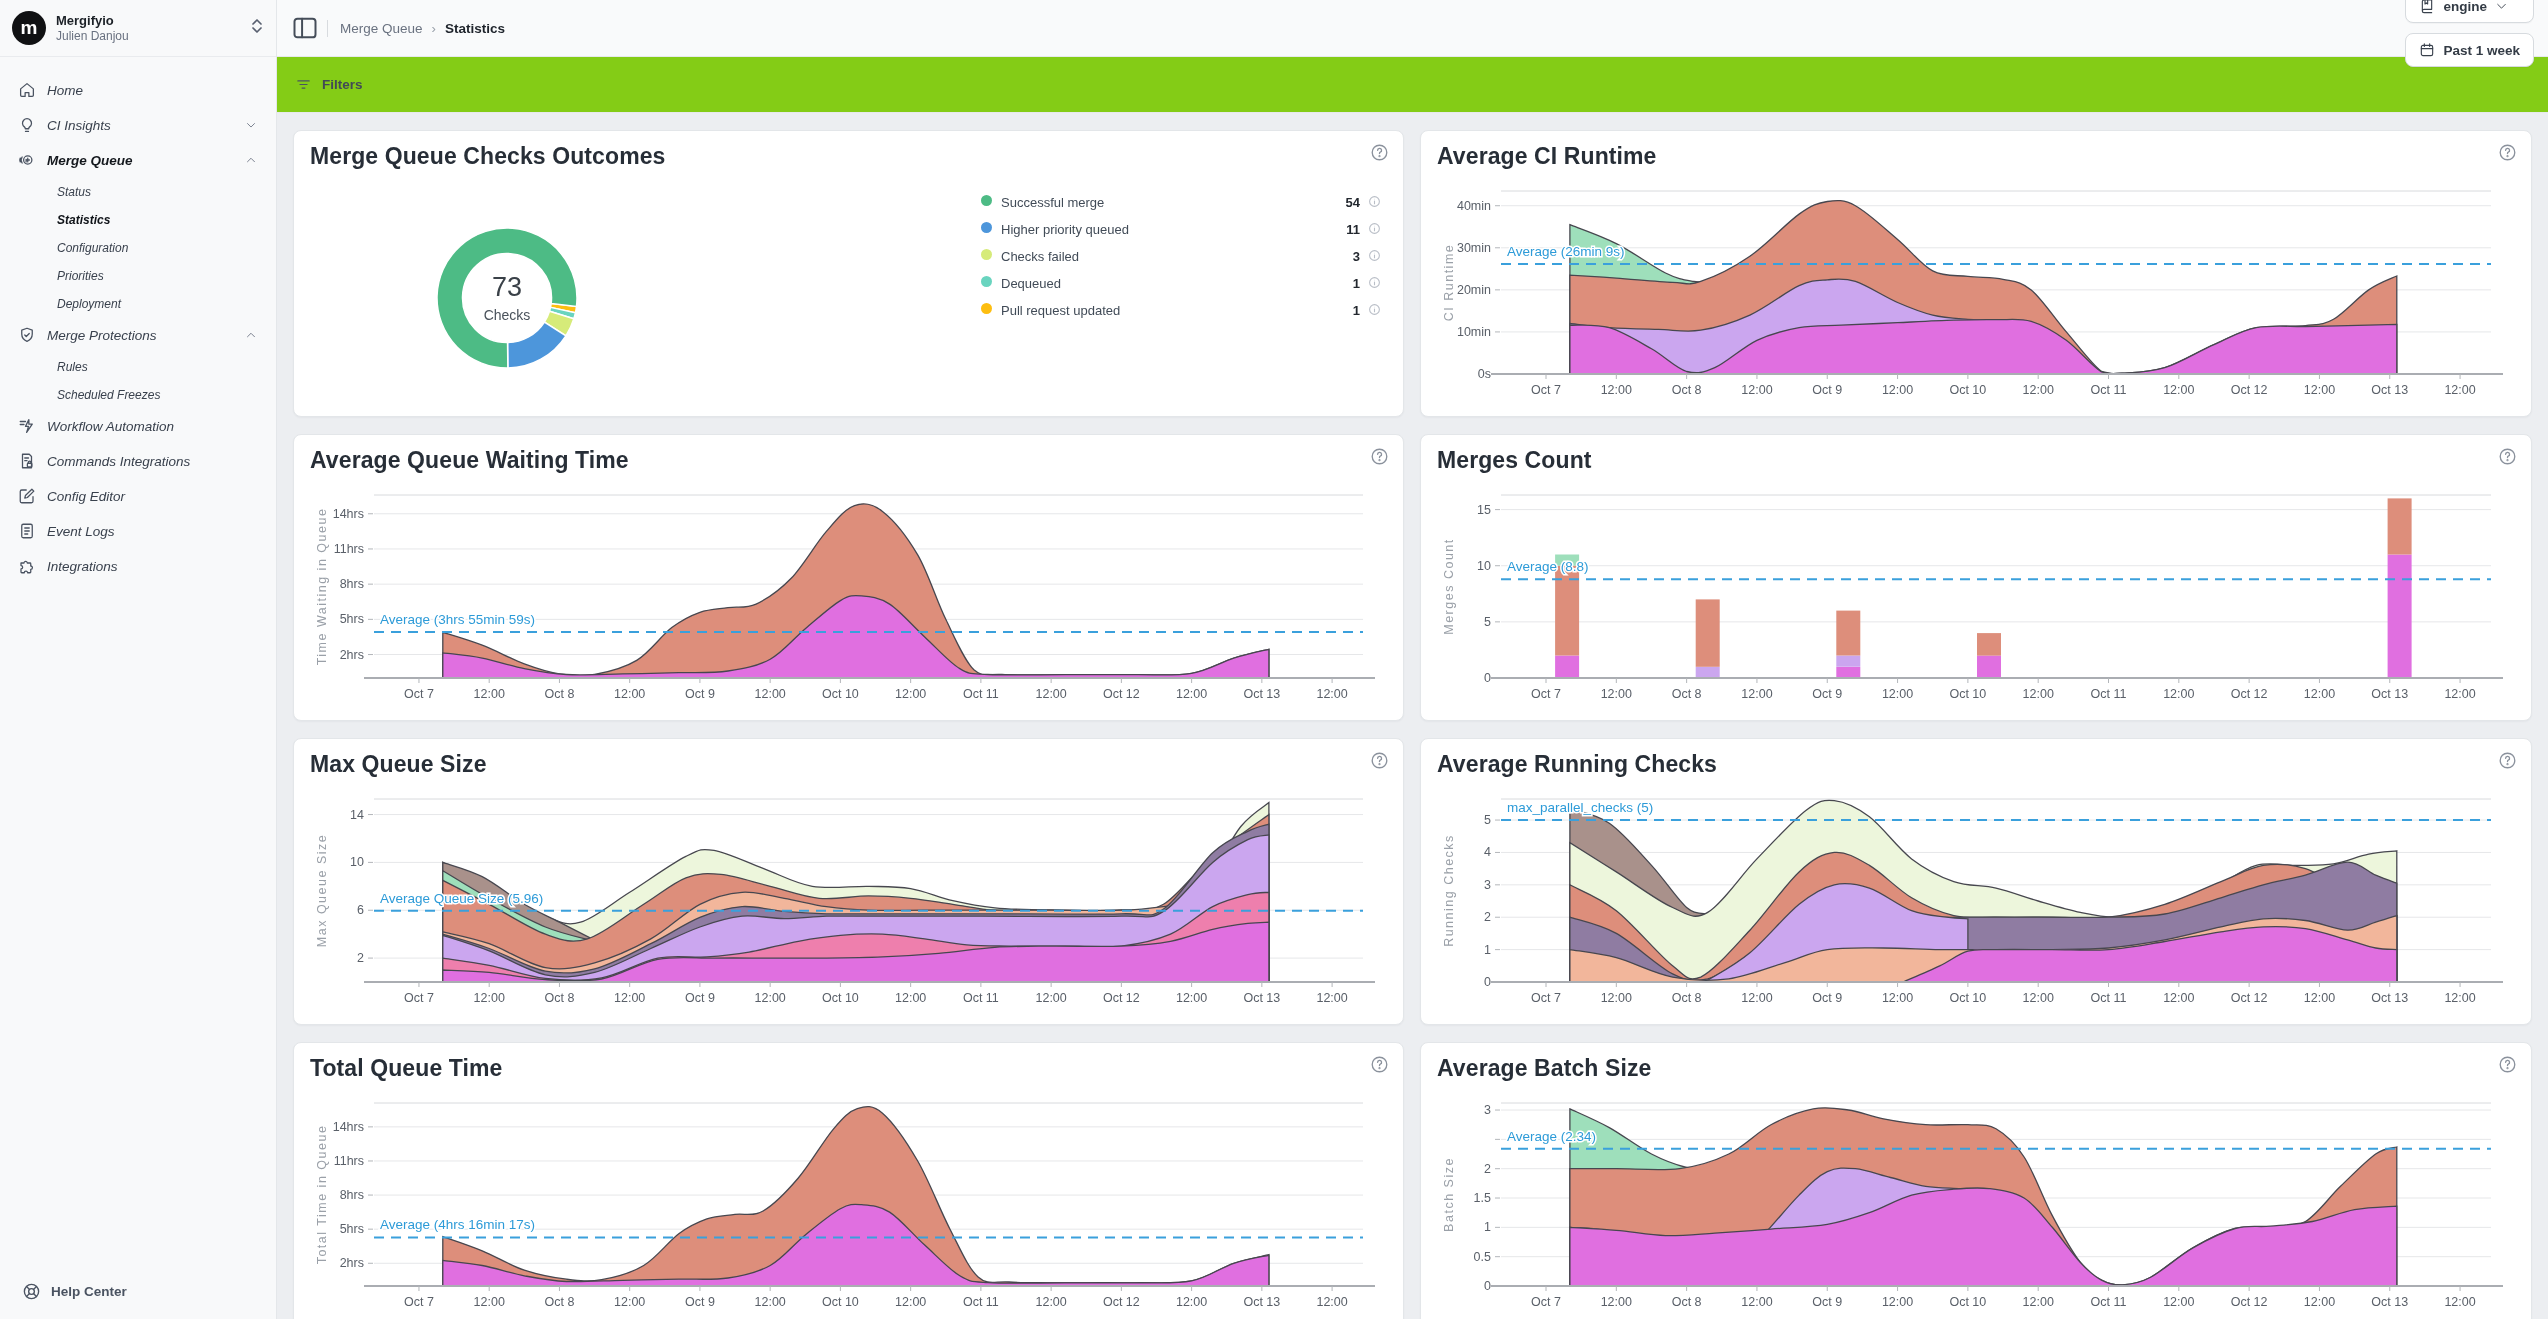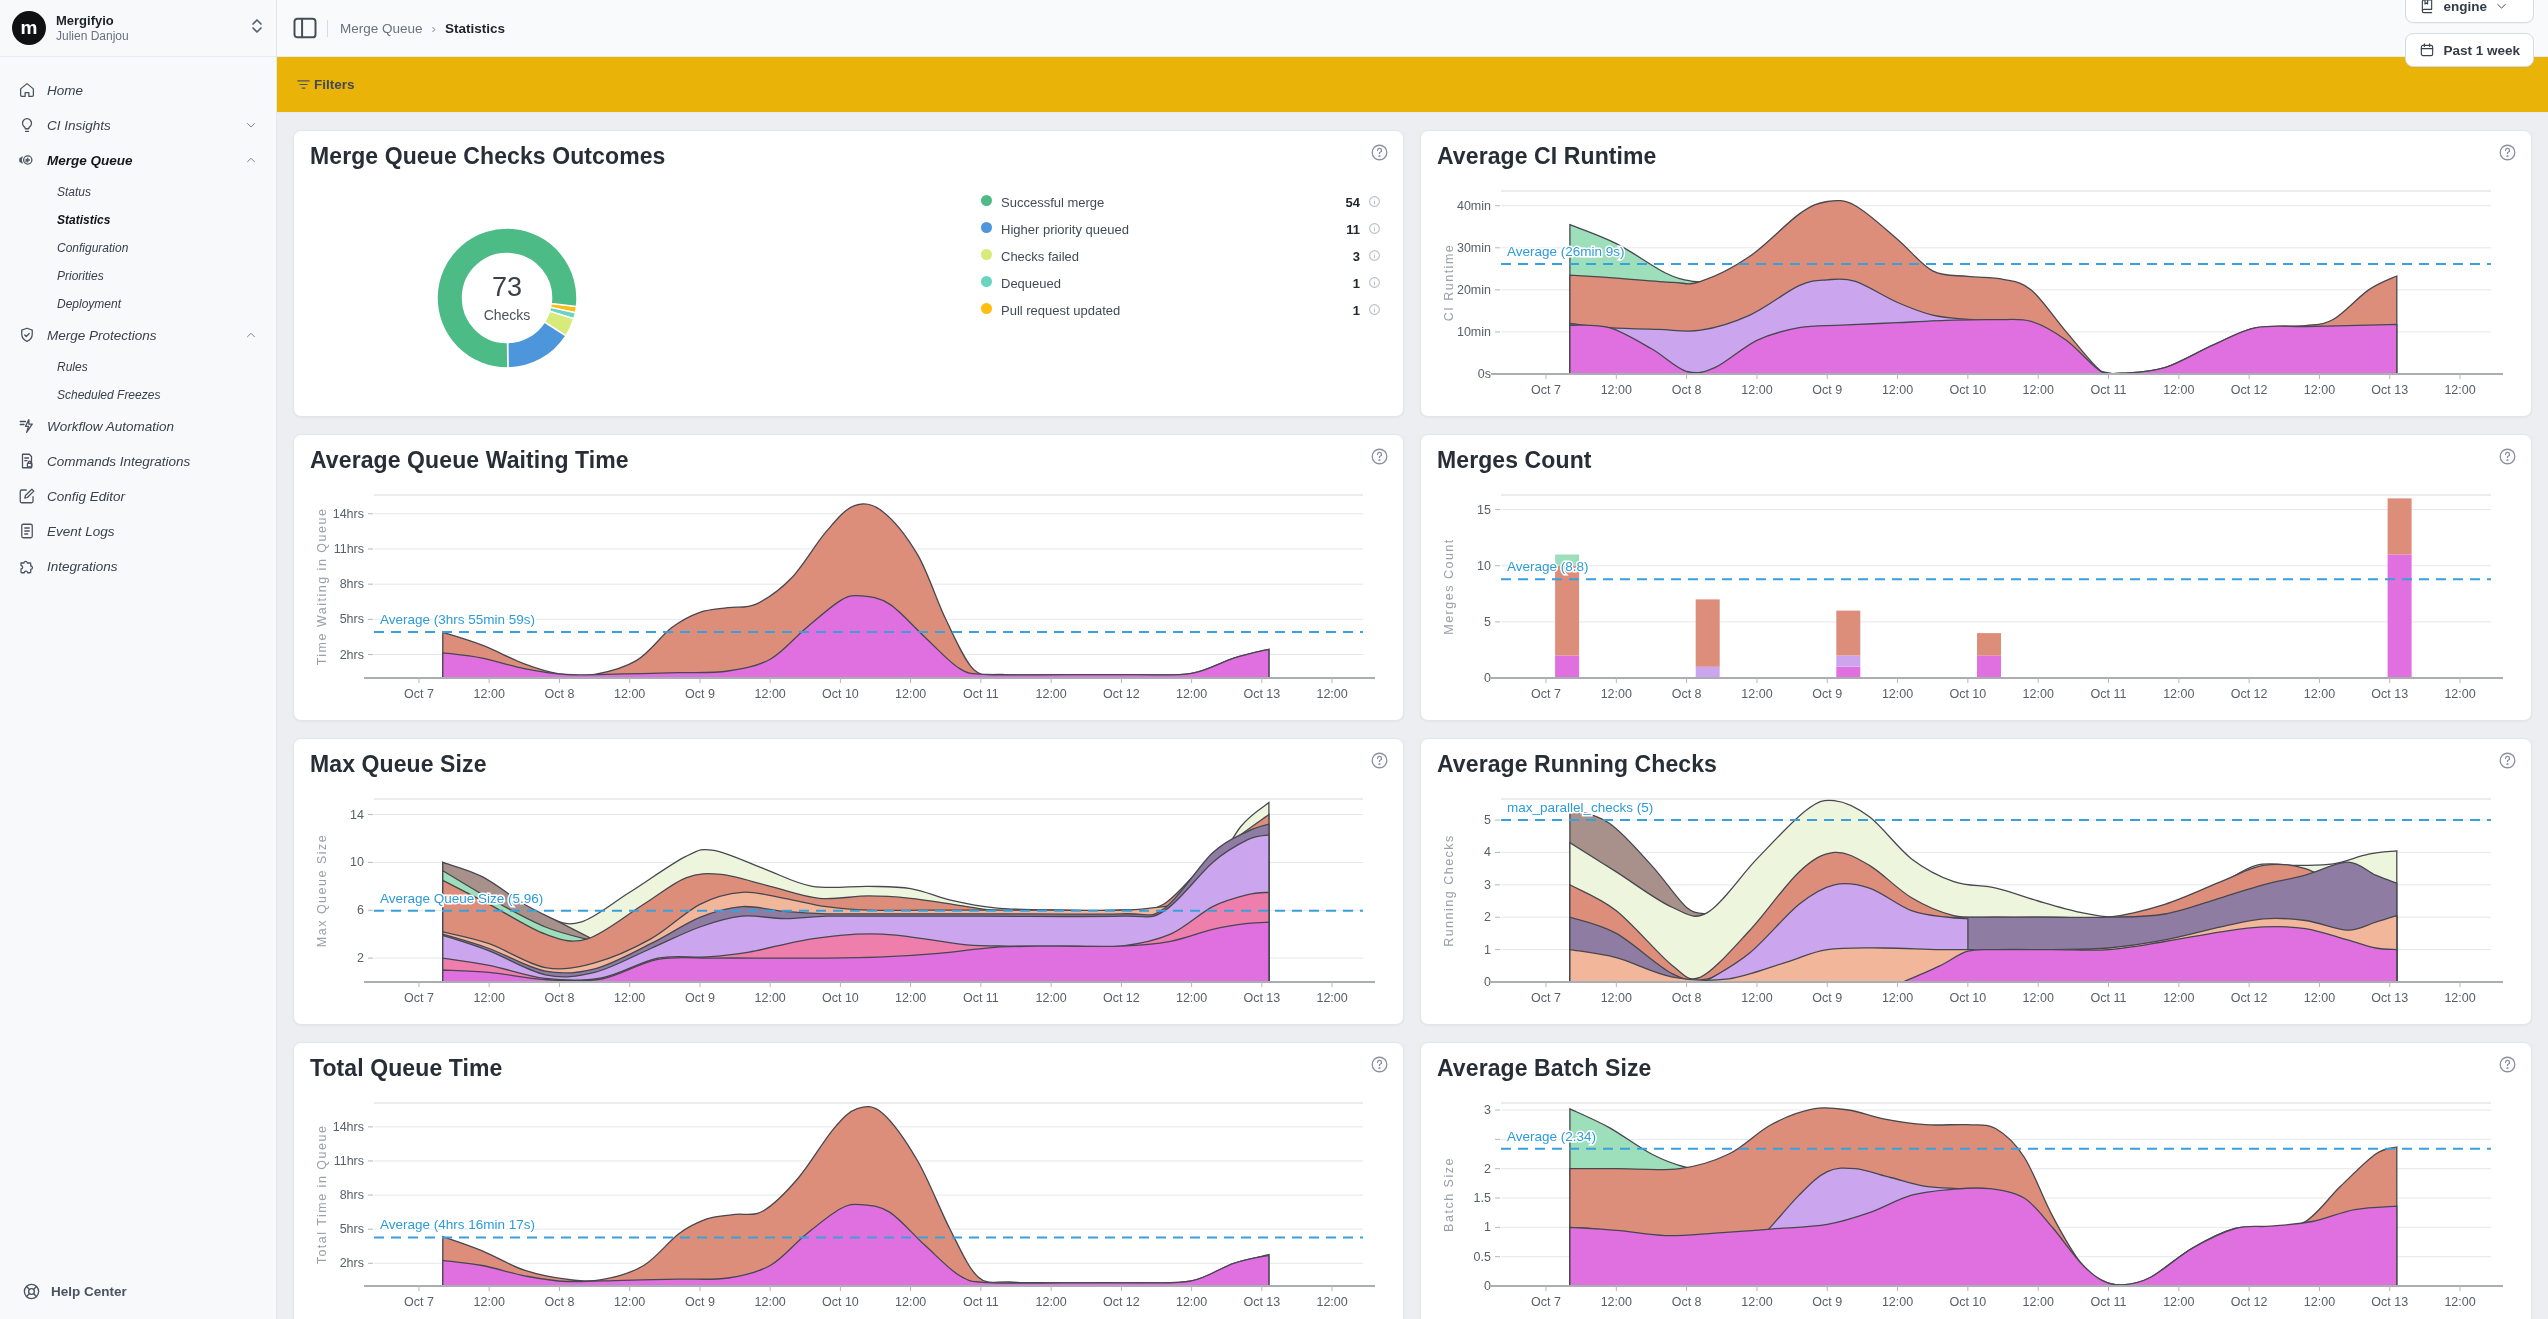--- a/index.html
+++ b/index.html
@@ -28,21 +28,21 @@
   
   .topbar { position:absolute; left:277px; top:0; right:0; height:57px; background:#f9fafb; border-bottom:1px solid #e7e9ec; display:flex; align-items:center; padding:0 14px; z-index:4; }
   .panel-btn { width:28px; height:28px; display:flex; align-items:center; justify-content:center; color:#454d59; border-radius:6px; cursor:pointer; }
   .tb-div { width:1px; height:17px; background:#d8dbdf; margin:0 12px 0 8px; }
   .crumb { font-size:13.5px; color:#6a7280; cursor:pointer; }
   .crumb-sep { color:#9aa1ab; margin:0 9px; font-size:13px; }
   .crumb-cur { font-size:13.5px; color:#1e232b; font-weight:700; }
   .tb-right { margin-left:auto; display:flex; gap:10px;flex-direction:column; }
   .tb-btn { display:flex; align-items:center; gap:8px; height:34px; padding:0 13px; background:#fff; border:1px solid #d7dbdf; border-radius:8px; font-size:13.5px; font-weight:600; color:#333b45; cursor:pointer; box-shadow:0 1px 1px rgba(20,30,40,.03); }
   .tb-btn .ic { width:16px; height:16px; display:flex; color:#39414d; }
-  .filters-row { position:absolute; left:277px; top:57px; right:0; height:56px; background:#eab308; border-bottom:1px solid #e7e9ec; display:flex; align-items:center; padding:0 18px; gap:2px; z-index:3; }
+  .filters-row { position:absolute; left:277px; top:57px; right:0; height:56px; background:#84cc16; border-bottom:1px solid #e7e9ec; display:flex; align-items:center; padding:0 18px; gap:10px; z-index:3; }
   .filters-row .ic { width:17px; height:17px; color:#4a5361; display:flex; }
   .filters-lbl { font-size:13.5px; font-weight:600; color:#424a56; cursor:pointer; }
 
   
   .grid { position:absolute; left:293px; top:130px; width:2239px; display:grid; grid-template-columns:1111px 1112px; gap:17px 16px; }
   .card { position:relative; background:#fff; border:1px solid #e3e6e9; border-radius:8px; height:287px; box-shadow:0 1px 2px rgba(25,35,50,.04); }
   .card-title { position:absolute; left:16px; top:12px; font-size:23px; font-weight:700; color:#272e37; letter-spacing:.1px; }
   .help-ic { position:absolute; right:14px; top:12px; width:19px; height:19px; color:#8a919c; cursor:pointer; }
   .chart-box { position:absolute; left:16px; top:46px; right:16px; bottom:8px; }
 

